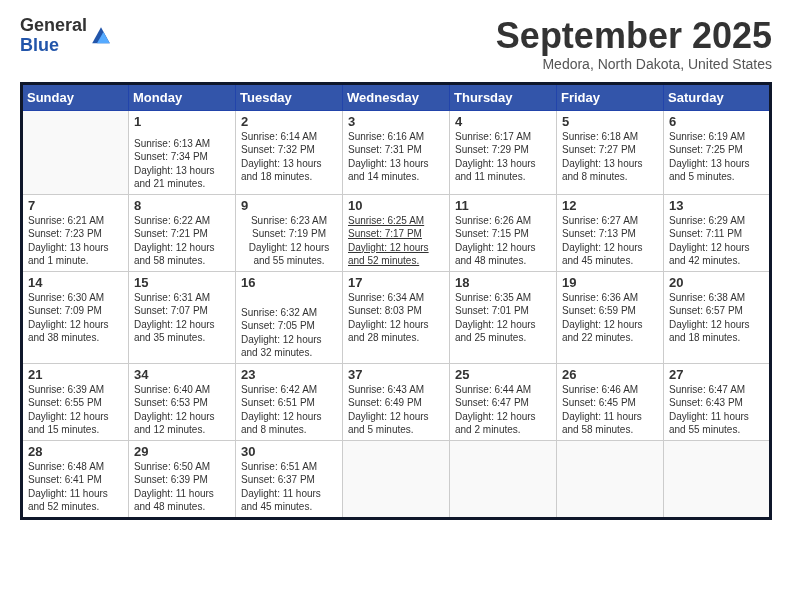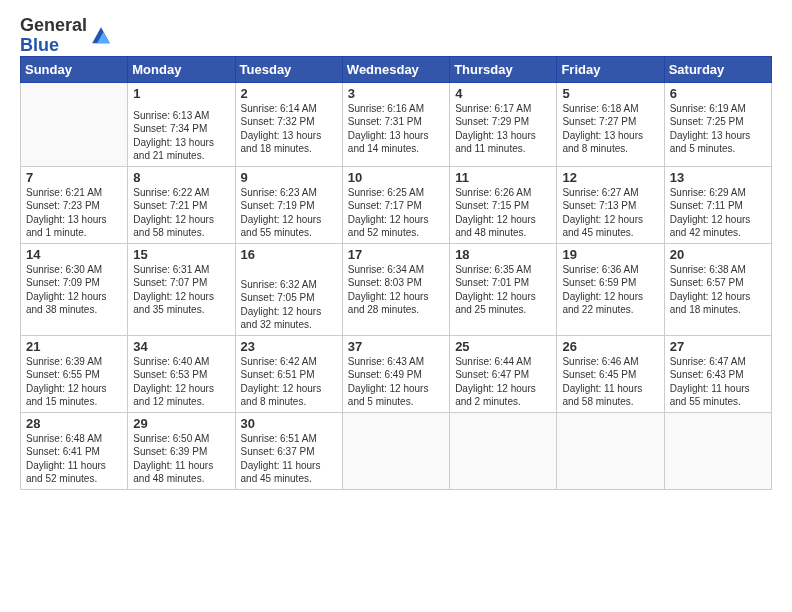--- a/index.html
+++ b/index.html
@@ -13,20 +13,21 @@
     .page {
       width: 792px;
       min-height: 612px;
       padding: 16px 20px 10px 20px;
       background: #fff;
     }
     .header {
       display: flex;
       justify-content: space-between;
       align-items: flex-start;
+      margin-bottom: 10px;
     }
     .logo {
       display: flex;
       align-items: center;
       gap: 0;
     }
     .logo-text {
       display: flex;
       flex-direction: column;
       line-height: 1.1;
@@ -55,21 +56,21 @@
       color: #333;
       line-height: 1.1;
     }
     .subtitle {
       font-size: 14px;
       color: #555;
     }
     .calendar {
       width: 100%;
       border-collapse: collapse;
-      border: 1px solid #0f172a;
+      border: 3px solid #0f172a;
       padding-left: 36px;
     }
     .calendar th {
       background: #3355aa;
       color: #fff;
       font-size: 13px;
       font-weight: bold;
       padding: 5px 4px;
       text-align: left;
       border: 1px solid #2244aa;
@@ -106,20 +107,24 @@
   <div class="header">
     <div class="logo">
       <div class="logo-text">
         <span class="logo-general">General</span>
         <span class="logo-blue">Blue</span>
       </div>
       <svg class="logo-icon" viewBox="0 0 30 30">
         <polygon points="4,24 15,4 26,24" fill="#2255aa"></polygon>
         <polygon points="10,24 18,10 26,24" fill="#55aaff"></polygon>
       </svg>
+    </div>
+    <div class="title-block">
+      <div class="month-title">September 2025</div>
+      <div class="subtitle">Medora, North Dakota, United States</div>
     </div>
   </div>
 
   <table class="calendar">
     <thead>
       <tr>
         <th>Sunday</th>
         <th>Monday</th>
         <th>Tuesday</th>
         <th>Wednesday</th>
@@ -184,28 +189,28 @@
           </td>
           <td>
             <span class="day-number">8</span>
             <div class="day-info" style="white-space: pre-line;">Sunrise: 6:22 AM
 Sunset: 7:21 PM
 Daylight: 12 hours
 and 58 minutes.</div>
           </td>
           <td>
             <span class="day-number">9</span>
-            <div class="day-info" style="white-space: pre-line;">Sunrise: 6:23 AM
+            <div class="day-info" style="white-space: pre-line; text-align: center;">Sunrise: 6:23 AM
 Sunset: 7:19 PM
 Daylight: 12 hours
 and 55 minutes.</div>
           </td>
           <td>
             <span class="day-number">10</span>
-            <div class="day-info" style="white-space: pre-line;">Sunrise: 6:25 AM
+            <div class="day-info" style="white-space: pre-line; text-decoration: underline;">Sunrise: 6:25 AM
 Sunset: 7:17 PM
 Daylight: 12 hours
 and 52 minutes.</div>
           </td>
           <td>
             <span class="day-number">11</span>
             <div class="day-info" style="white-space: pre-line;">Sunrise: 6:26 AM
 Sunset: 7:15 PM
 Daylight: 12 hours
 and 48 minutes.</div>

